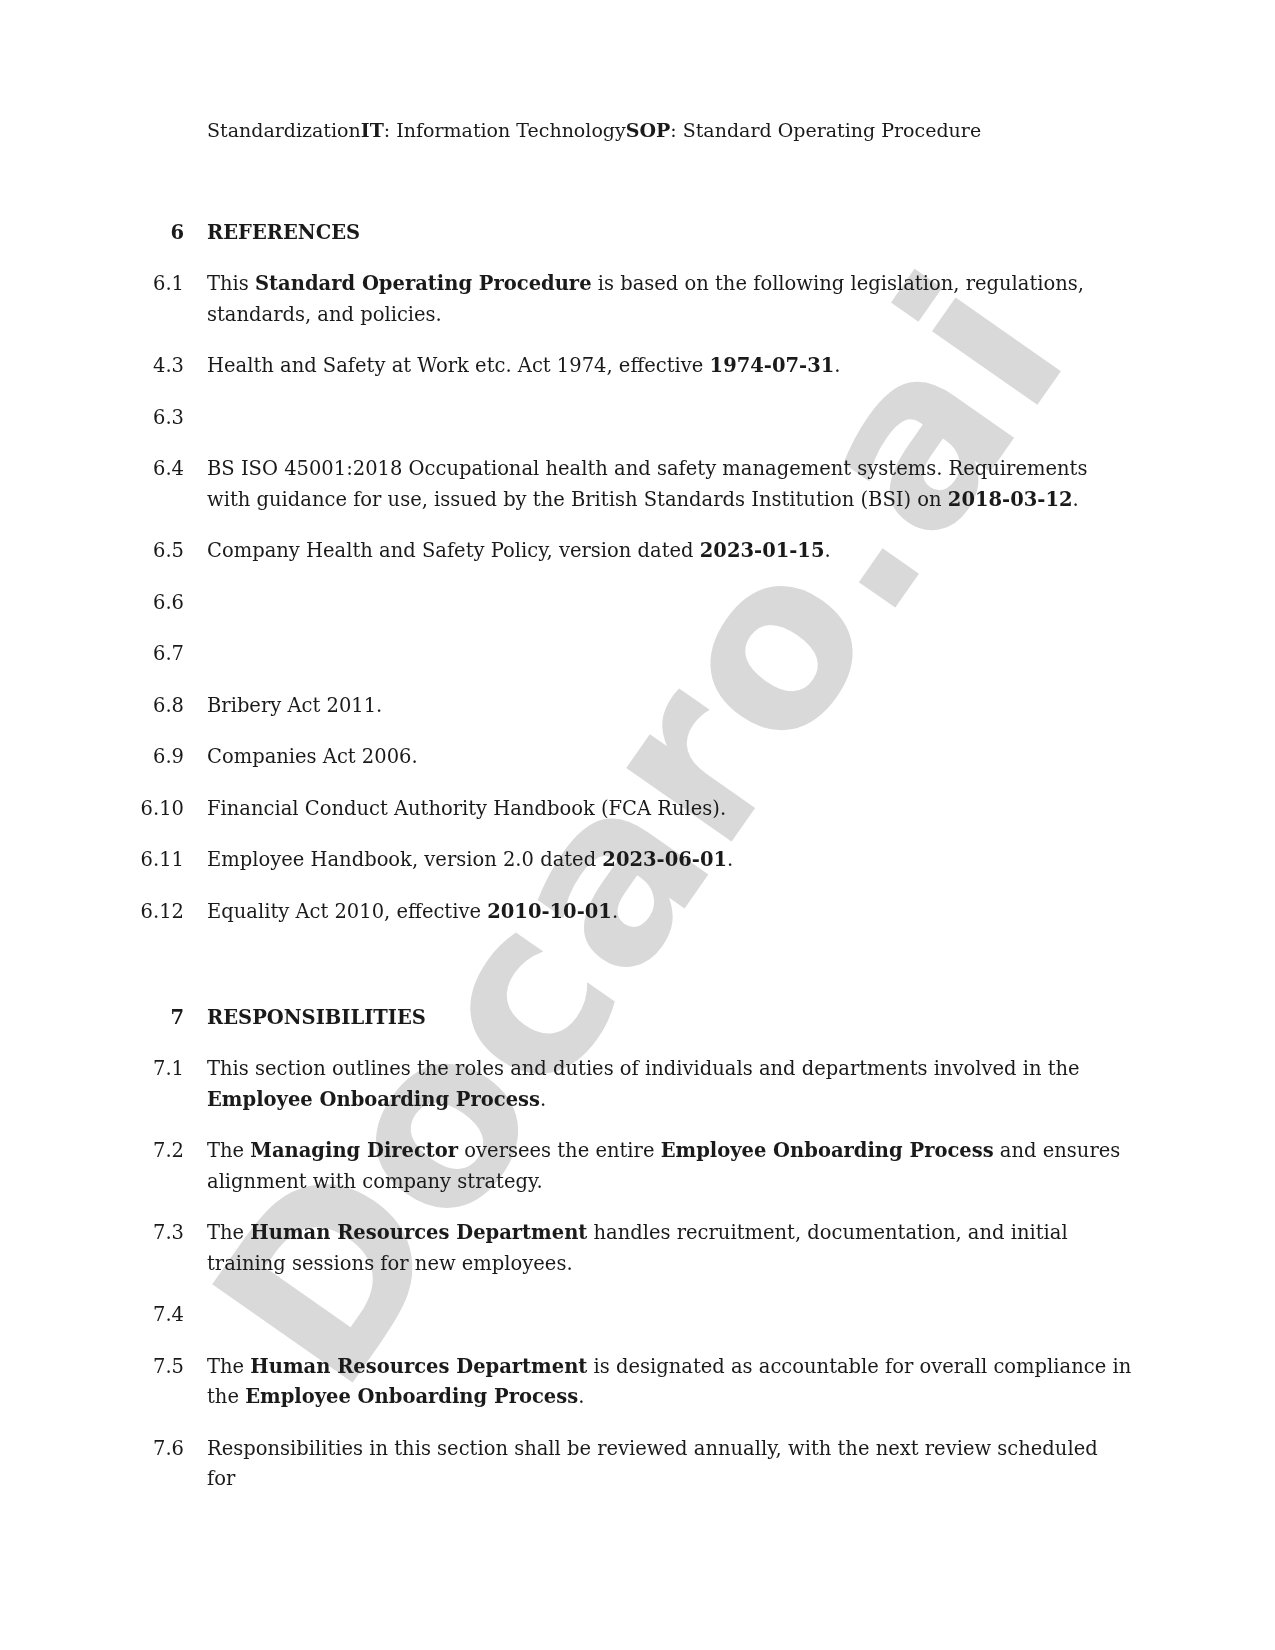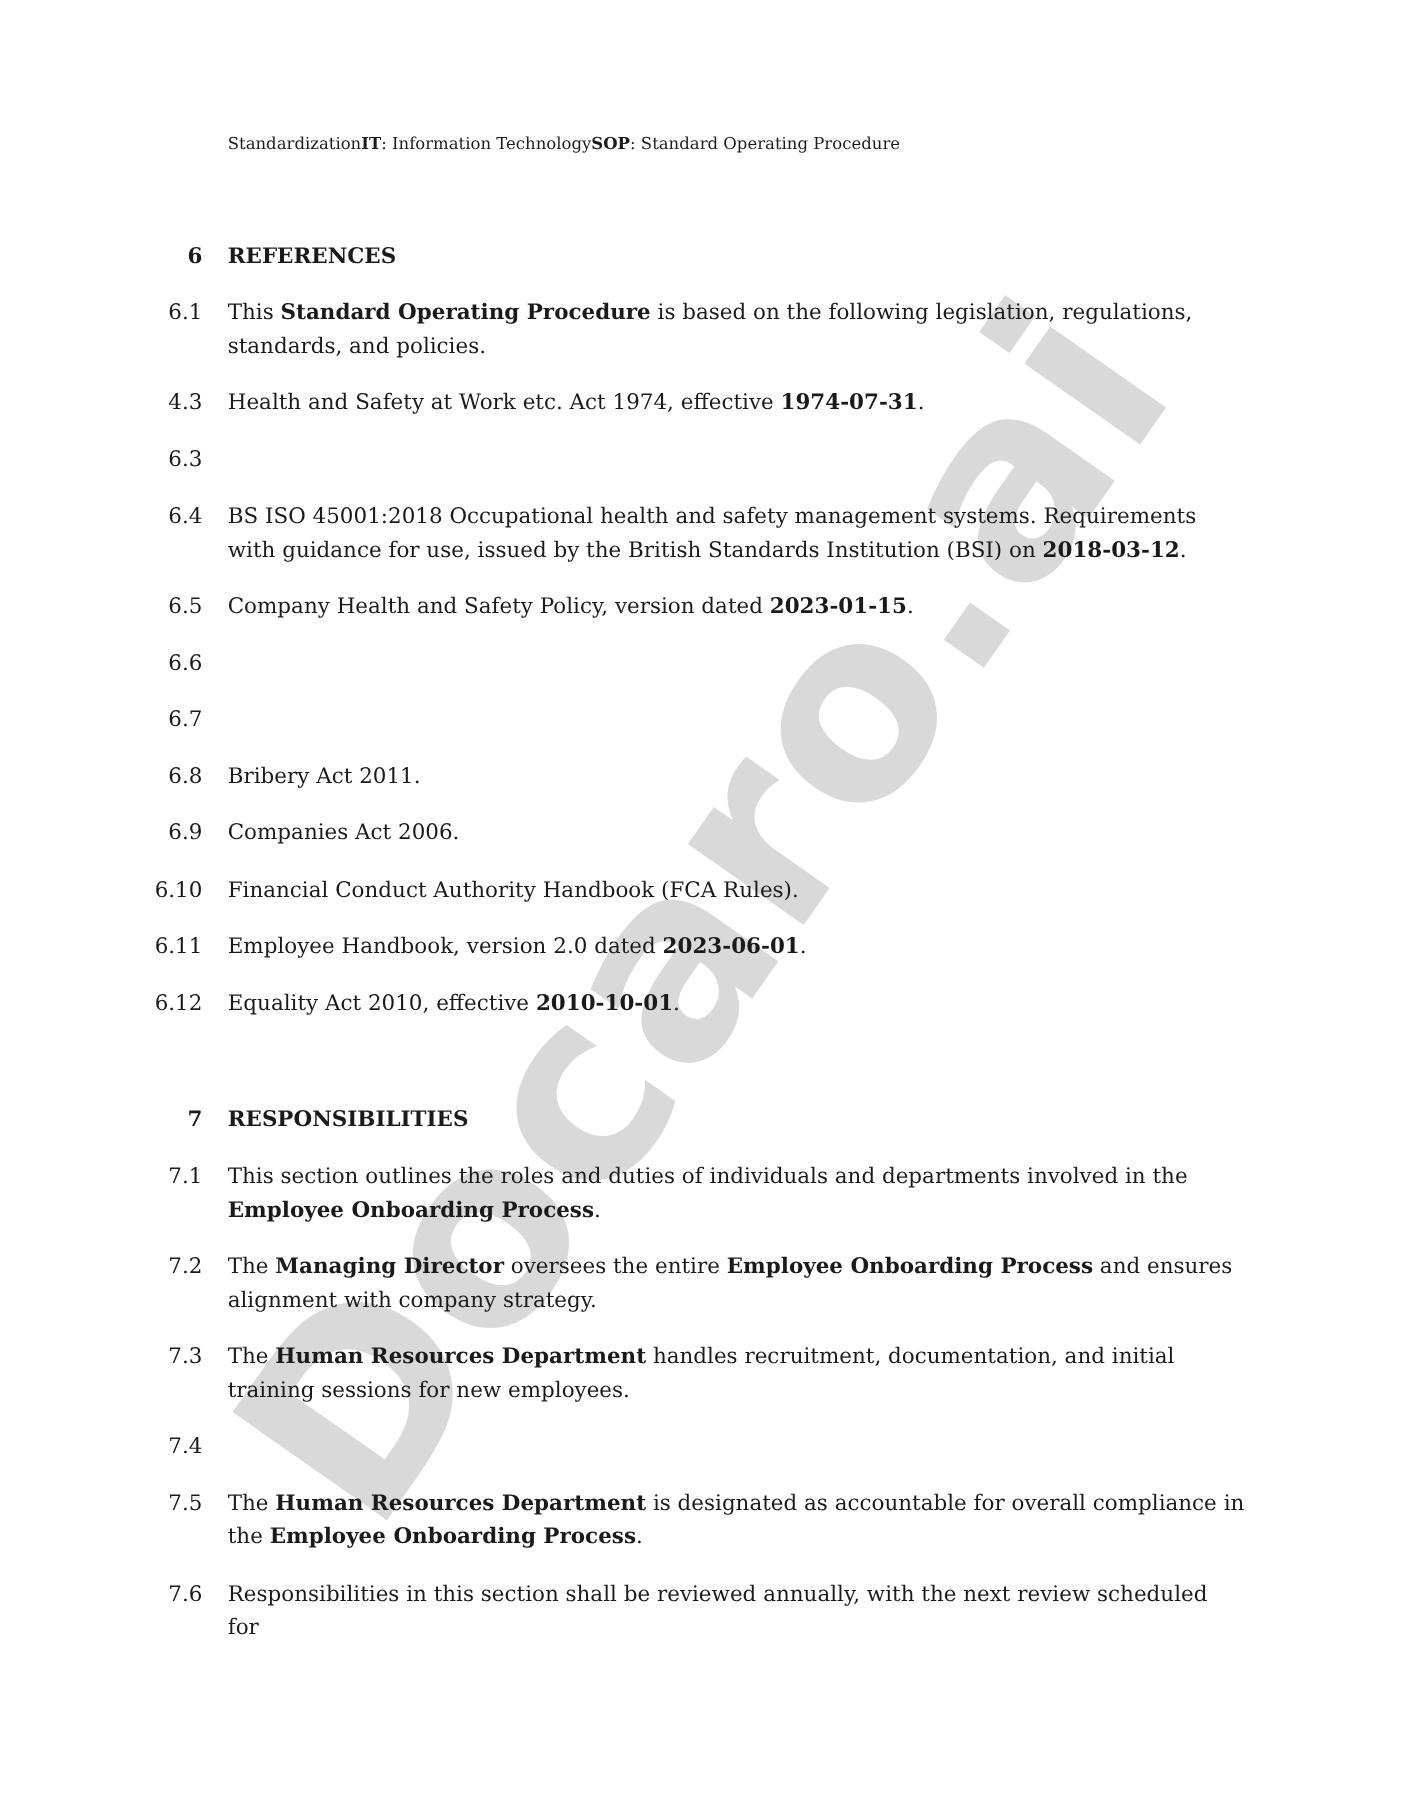--- a/index.html
+++ b/index.html
@@ -41,21 +41,21 @@
       position: absolute;
       left: 0;
       top: 0;
       width: 1275px;
       z-index: 1;
     }
     .header-line {
       position: absolute;
       left: 207px;
       top: 115px;
-      font-size: 15px;
+      font-size: 19px;
       line-height: 30px;
       white-space: nowrap;
     }
     .header-line b { font-weight: bold; }
     .section {
       position: absolute;
       left: 0;
       width: 1275px;
     }
     .section-heading {

